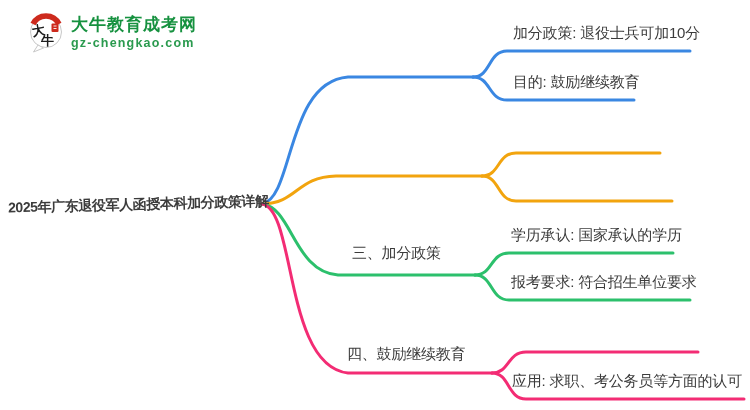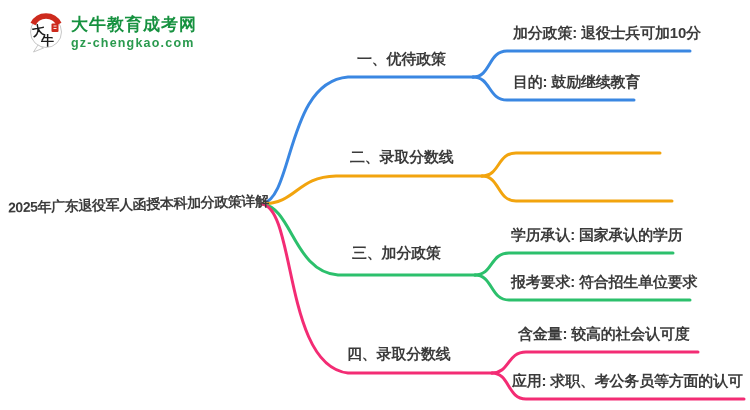--- a/index.html
+++ b/index.html
@@ -23,21 +23,21 @@
   .logo-text .domain{
     font-size:12.5px;font-weight:bold;color:#2a9a4e;
     letter-spacing:1.2px;line-height:14px;margin-top:1px;
   }
   
   .links{position:absolute;left:0;top:0;}
   .links path{fill:none;stroke-width:3;stroke-linecap:round;}
   
   .node{
     position:absolute;
-    font-size:15px;font-weight:bold;color:#3b3b3b;
+    font-size:15px;font-weight:normal;color:#3b3b3b;
     line-height:19px;white-space:nowrap;
     letter-spacing:-0.2px;
   }
   .topic{
     position:absolute;left:8px;top:196px;
     font-size:14px;font-weight:bold;color:#3c3c3c;
     white-space:nowrap;letter-spacing:-0.4px;
     transform:rotate(-1.5deg);
   }
 </style>
@@ -76,25 +76,22 @@
     <path d="M475,275 C493,275 490,253 509,253 L673,253" stroke="#2cc06c"></path>
     <path d="M475,275 C493,275 490,300 509,300 L690,300" stroke="#2cc06c"></path>
 
     <path d="M262,204 C296,209 284,366 348,373 L492,373" stroke="#f32c74"></path>
     <path d="M492,373 C510,373 507,352 526,352 L698,352" stroke="#f32c74"></path>
     <path d="M492,373 C510,373 507,399 526,399 L744,399" stroke="#f32c74"></path>
   </svg>
 
   <div class="topic">2025年广东退役军人函授本科加分政策详解</div>
 
-  <div class="node" style="left:357px;top:49px">一、优待政策</div>
-  <div class="node" style="left:350px;top:147px">二、录取分数线</div>
   <div class="node" style="left:352px;top:243px">三、加分政策</div>
-  <div class="node" style="left:347px;top:344px">四、录取分数线</div>
+  <div class="node" style="left:347px;top:344px">四、鼓励继续教育</div>
 
   <div class="node" style="left:513px;top:23px">加分政策: 退役士兵可加10分</div>
   <div class="node" style="left:513px;top:72px">目的: 鼓励继续教育</div>
   <div class="node" style="left:511px;top:225px">学历承认: 国家承认的学历</div>
   <div class="node" style="left:511px;top:272px">报考要求: 符合招生单位要求</div>
-  <div class="node" style="left:518px;top:324px">含金量: 较高的社会认可度</div>
   <div class="node" style="left:512px;top:371px">应用: 求职、考公务员等方面的认可</div>
 
 </div>
 
 </body></html>

